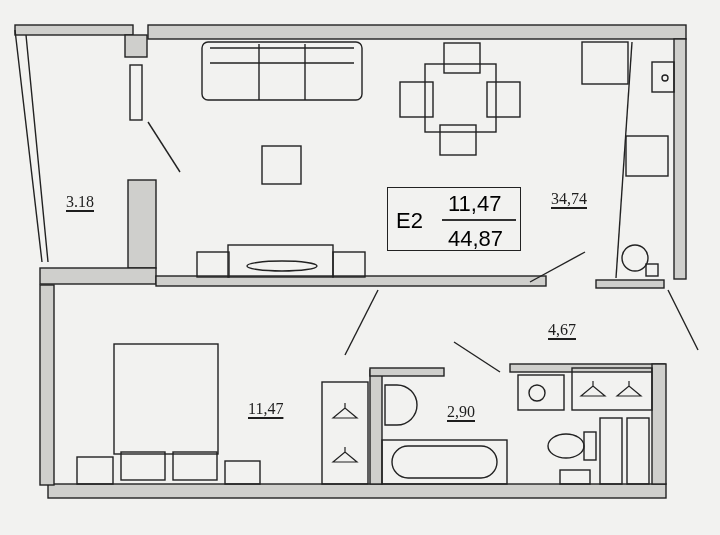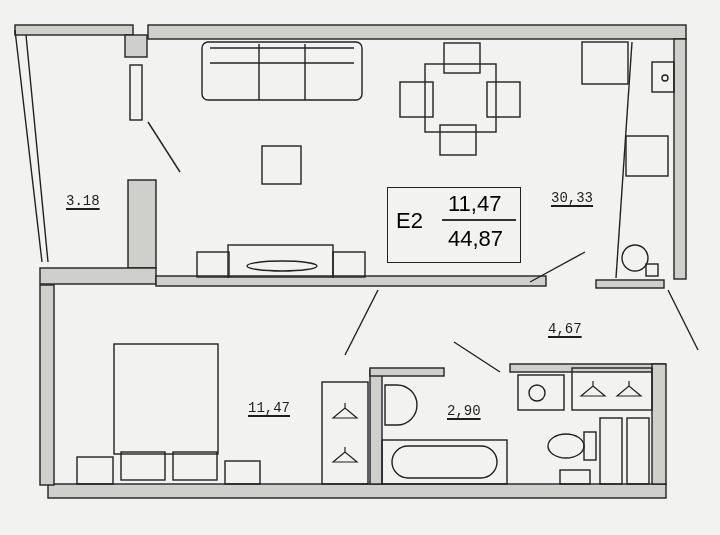--- a/index.html
+++ b/index.html
@@ -1,20 +1,20 @@
 <!DOCTYPE html>
 <html><head>
 <meta charset="utf-8">
 <style>
   html, body { margin: 0; padding: 0; }
   body { width: 720px; height: 535px; background: #f2f2f0; overflow: hidden; position: relative; font-family: "Liberation Sans", sans-serif; }
   #plan { position: absolute; left: 0; top: 0; }
-  .lbl { position: absolute; font-family: Liberation Mono, monospace; color: #1e1e1e; font-size: 14px; line-height: 1; white-space: nowrap; }
+  .lbl { position: absolute; font-family: Liberation Serif, serif; color: #1e1e1e; font-size: 16px; line-height: 1; white-space: nowrap; }
   .area { text-decoration: underline; text-underline-offset: 3px; text-decoration-thickness: 1.5px; }
-  .legend { position: absolute; left: 387px; top: 187px; width: 134px; height: 76px; border: 1.5px solid #222; box-sizing: border-box; }
+  .legend { position: absolute; left: 387px; top: 187px; width: 134px; height: 64px; border: 1.5px solid #222; box-sizing: border-box; }
   .legend .code { position: absolute; left: 8px; top: 20px; font-size: 22px; }
   .legend .top { position: absolute; left: 60px; top: 3px; font-size: 22px; }
   .legend .bot { position: absolute; left: 60px; top: 38px; font-size: 22px; }
   .legend .bar { position: absolute; left: 54px; top: 31px; width: 74px; height: 1.5px; background: #333; }
 </style>
 </head>
 <body>
 
 <svg id="plan" width="720" height="535" viewBox="0 0 720 535" xmlns="http://www.w3.org/2000/svg">
   <g fill="#cfcfcc" stroke="#222" stroke-width="1.4">
@@ -107,16 +107,16 @@
 </svg>
 
 <div class="legend">
   <span class="code">E2</span>
   <span class="top">11,47</span>
   <span class="bar"></span>
   <span class="bot">44,87</span>
 </div>
 
 <span class="lbl area" style="left:66px;top:194px;">3.18</span>
-<span class="lbl area" style="left:551px;top:191px;">30,33</span>
+<span class="lbl area" style="left:551px;top:191px;">34,74</span>
 <span class="lbl area" style="left:248px;top:401px;">11,47</span>
 <span class="lbl area" style="left:447px;top:404px;">2,90</span>
 <span class="lbl area" style="left:548px;top:322px;">4,67</span>
 
 </body></html>

